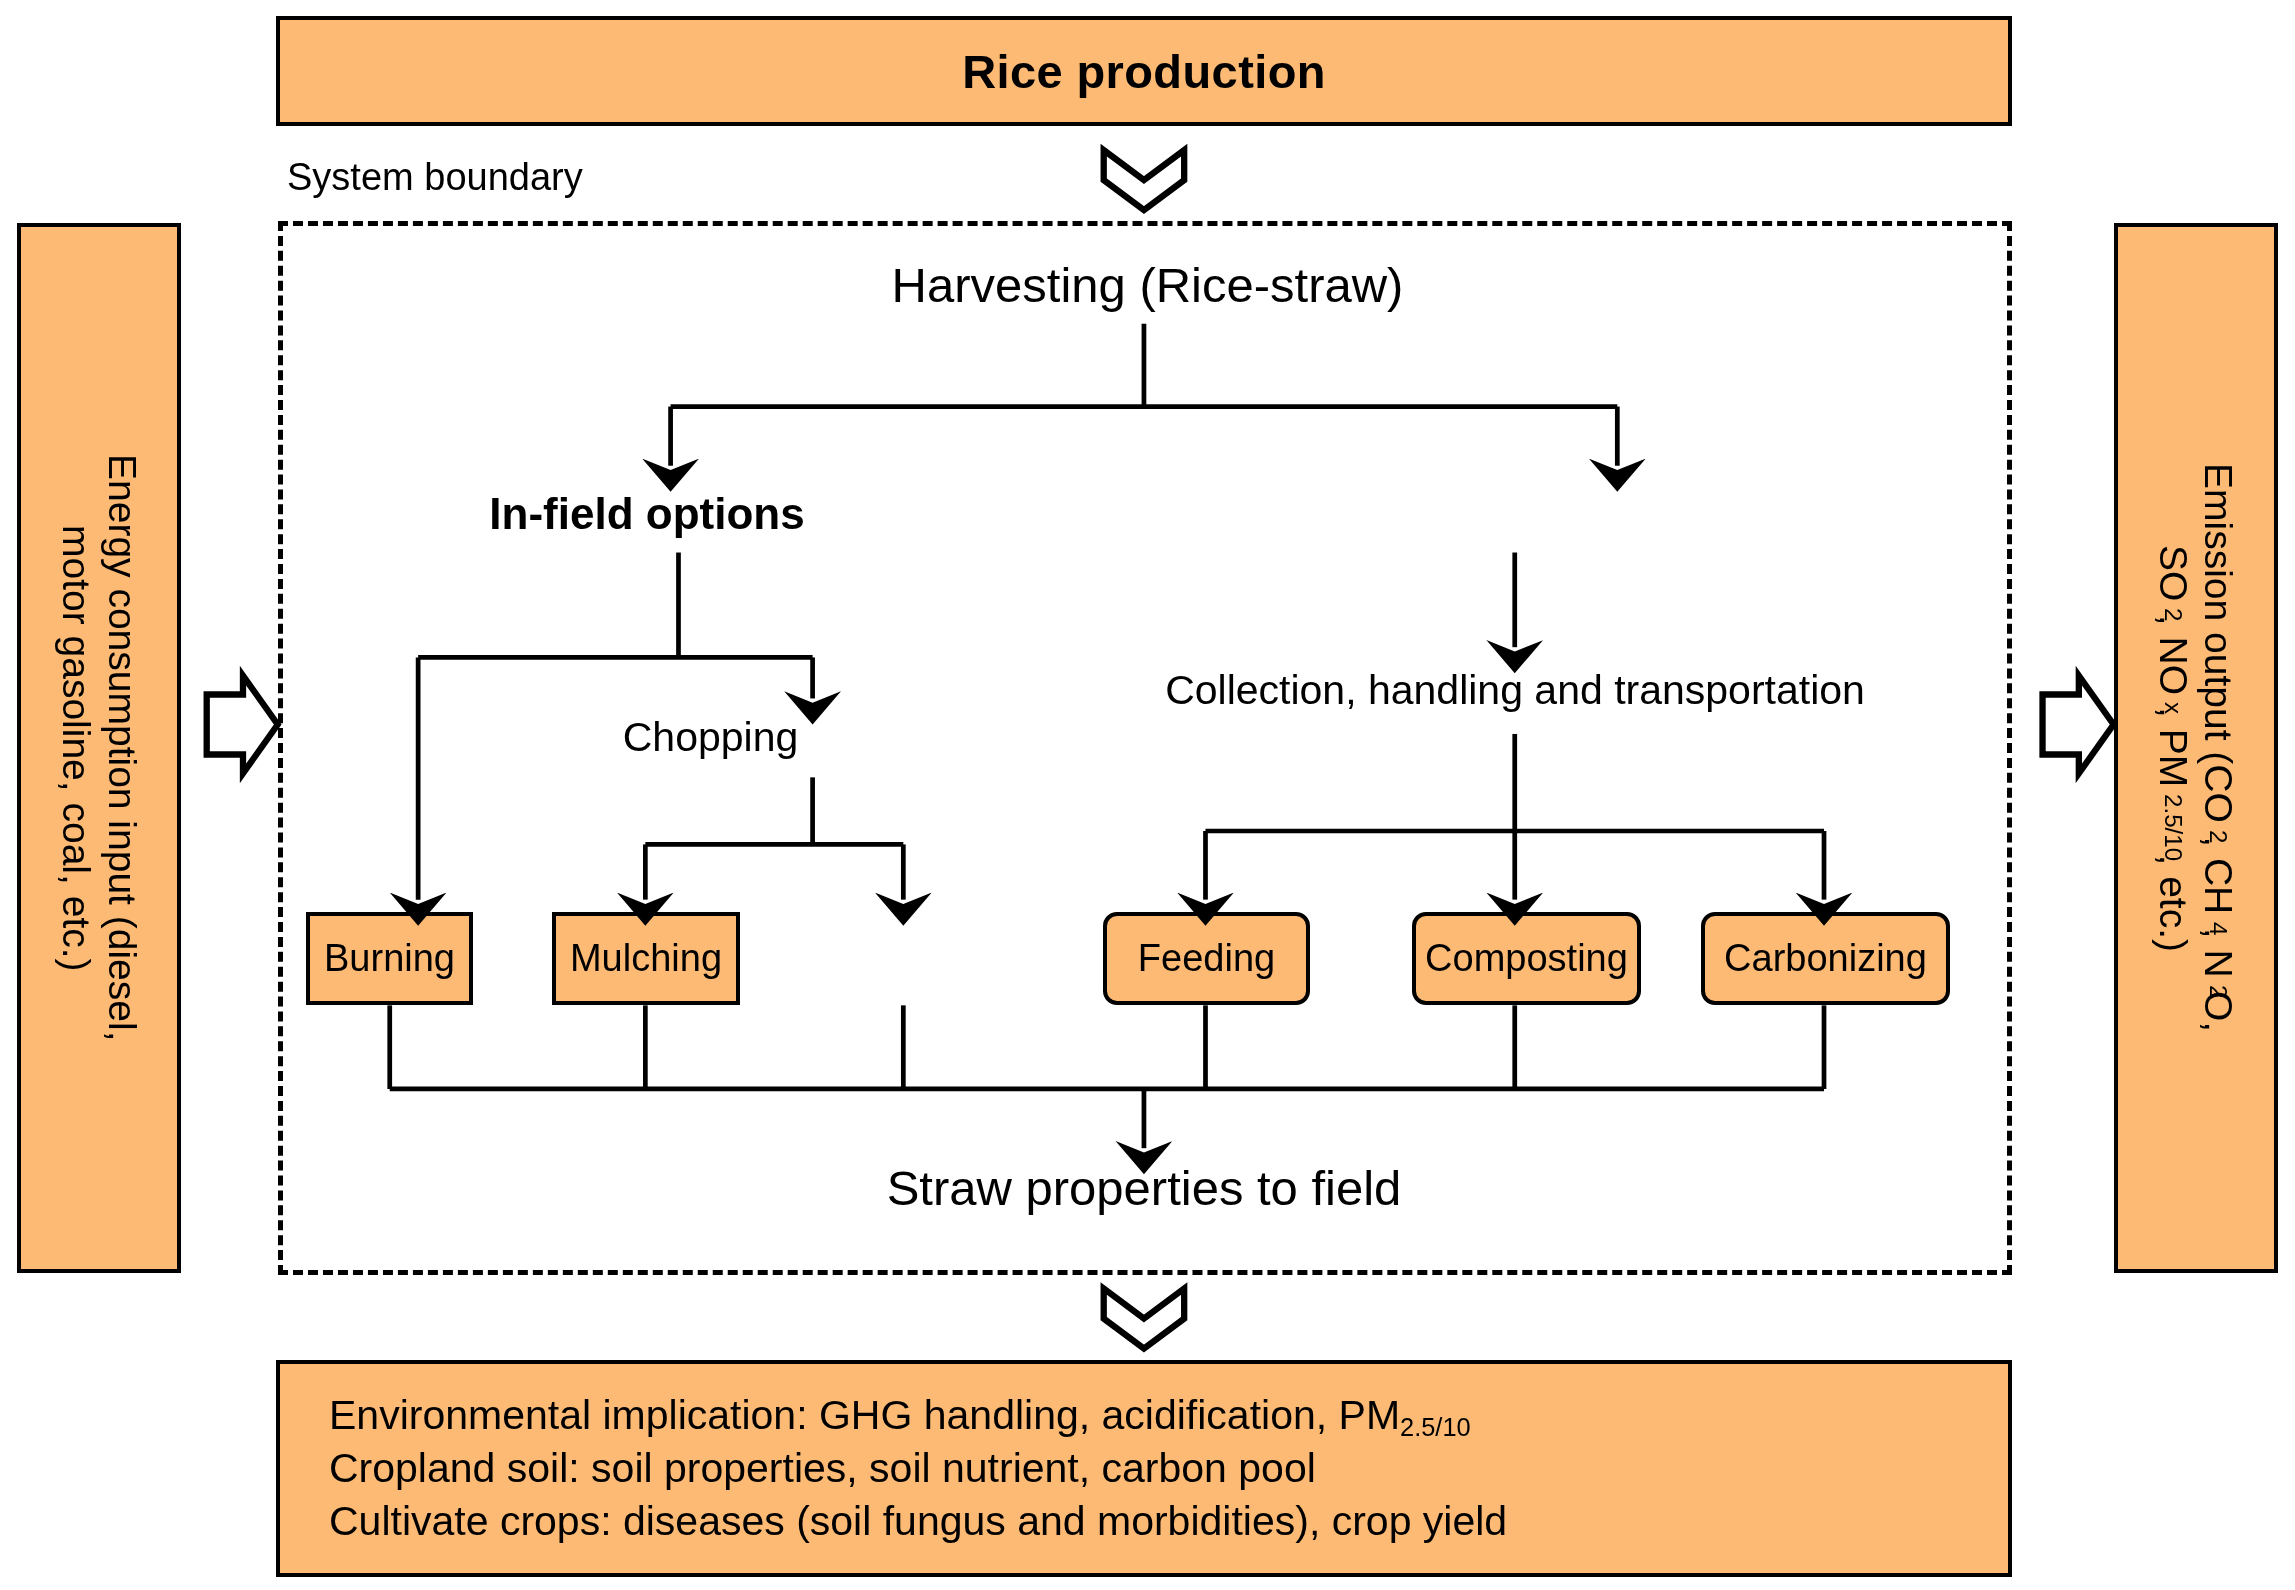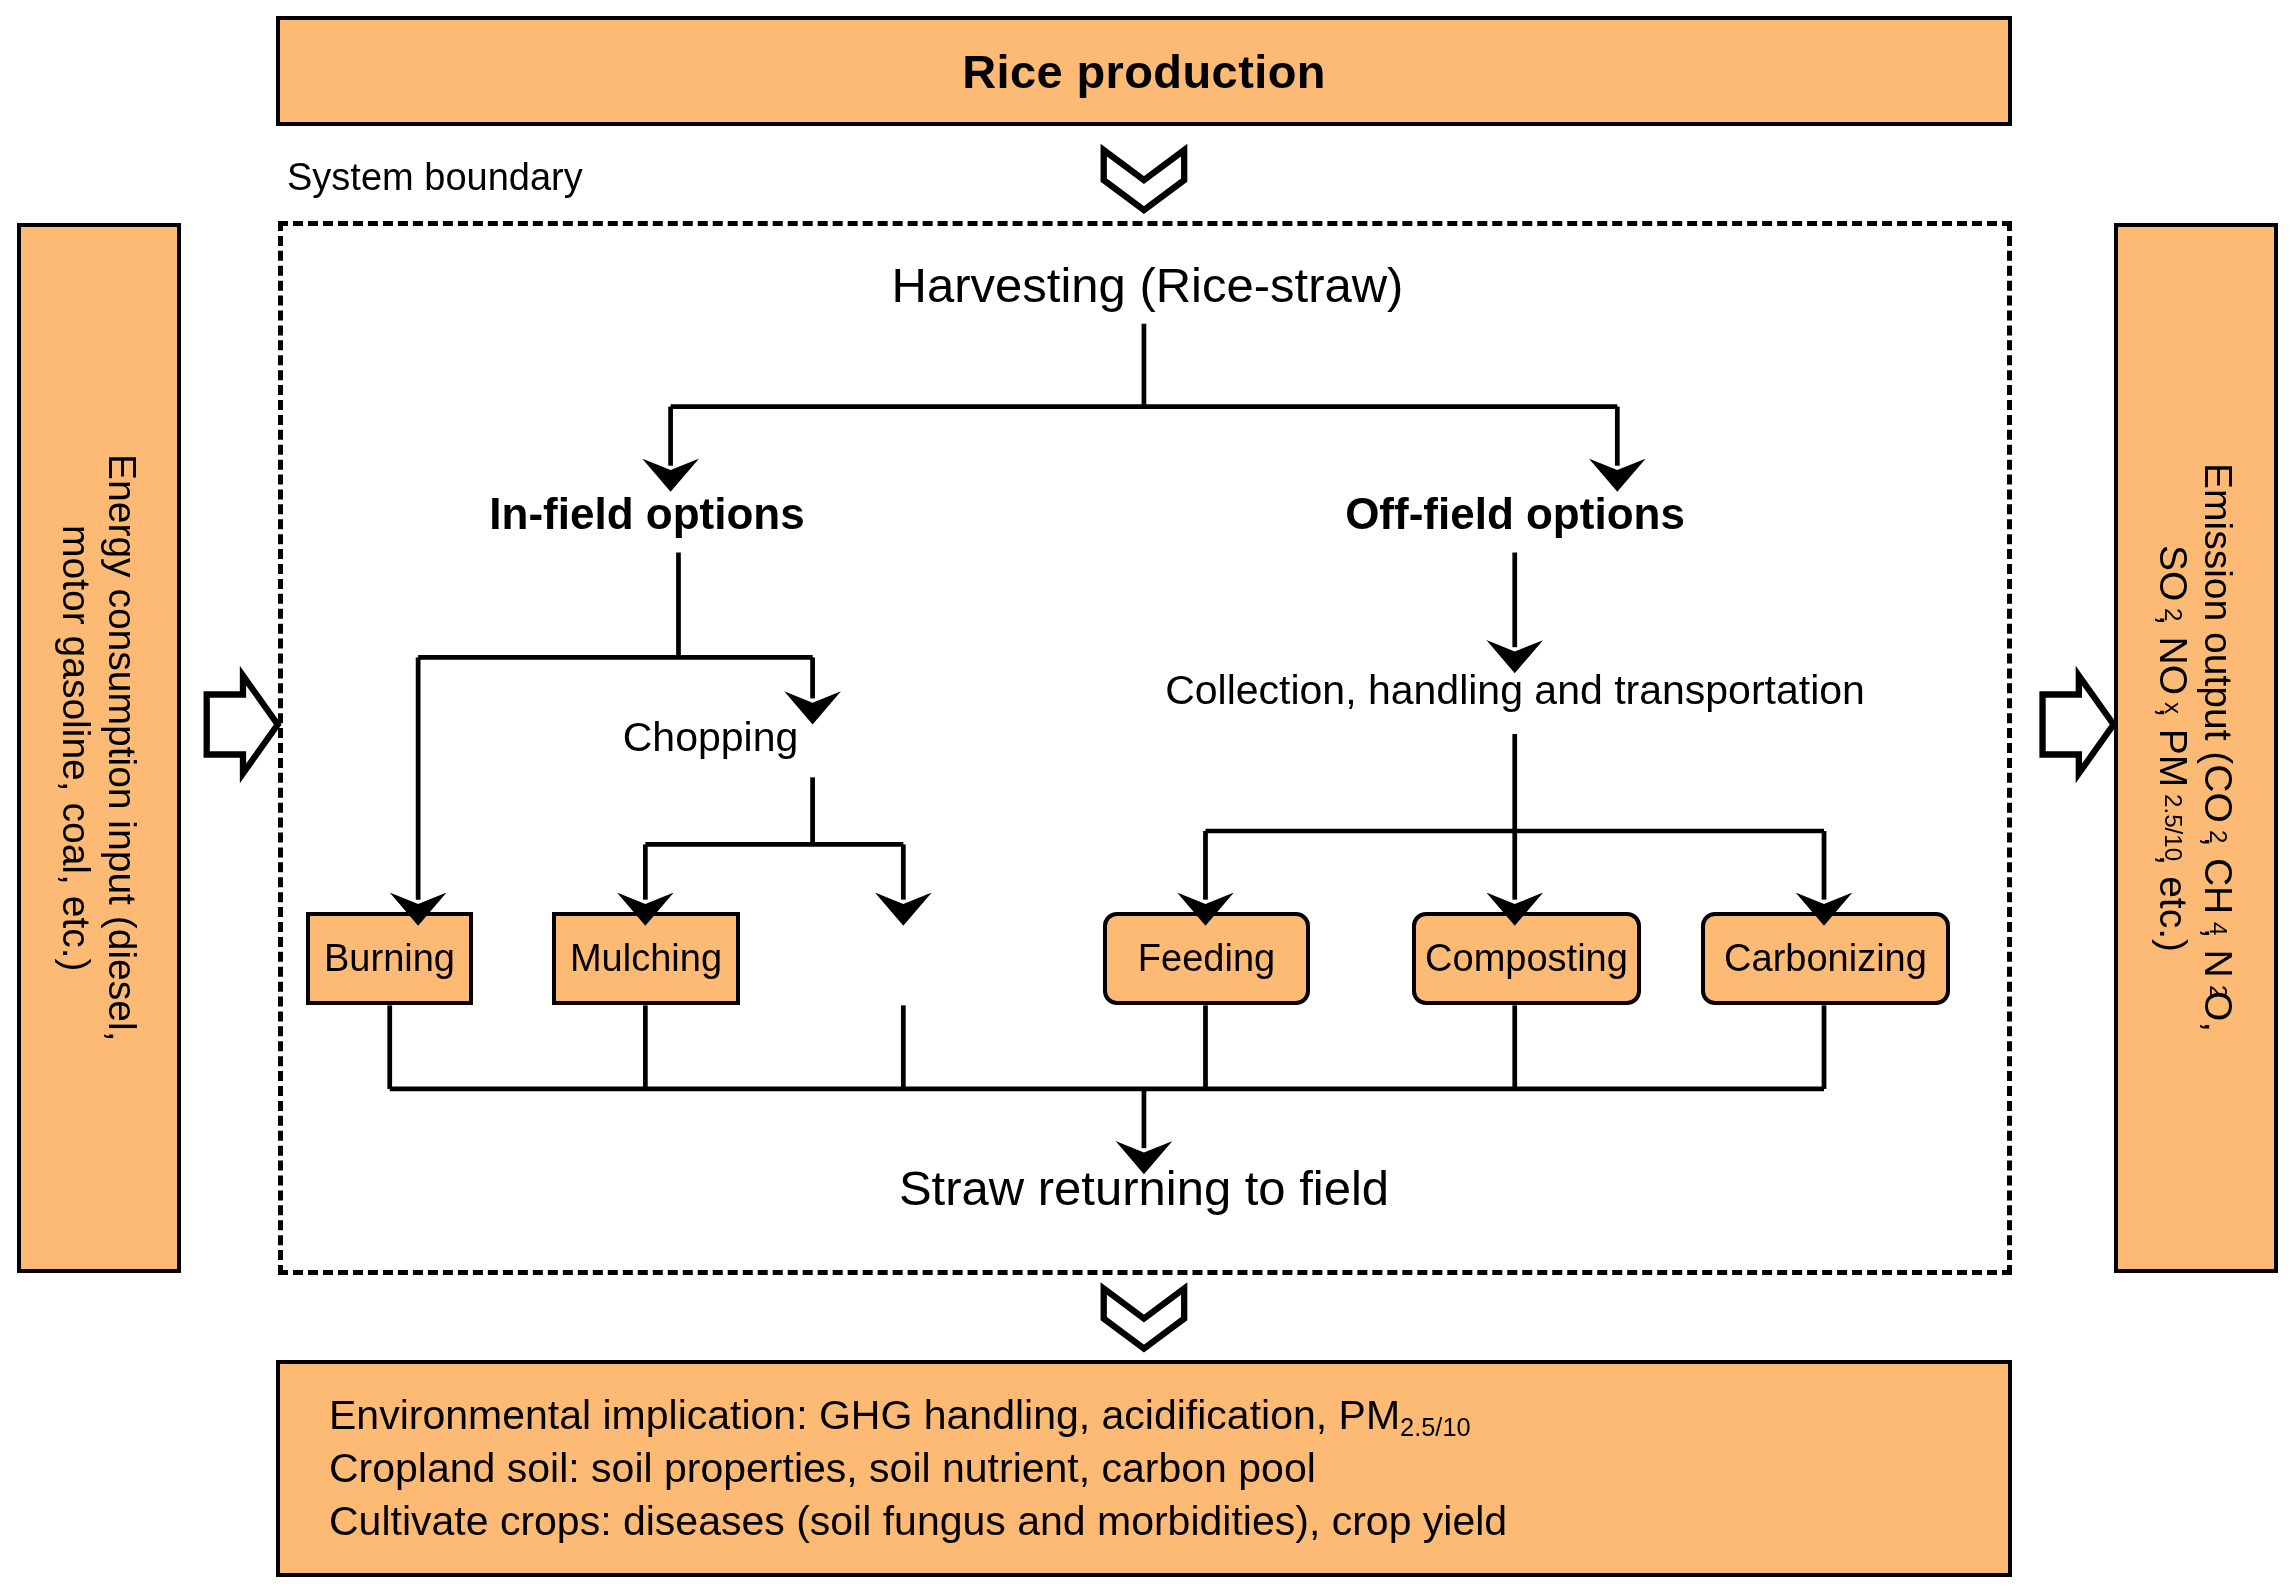--- a/index.html
+++ b/index.html
@@ -62,24 +62,23 @@
       <span><span>Emission output (CO</span><sub>2</sub><span>, CH</span><sub>4</sub><span>, N</span><sub>2</sub><span>O,</span></span><br>
       <span><span>SO</span><sub>2</sub><span>, NO</span><sub>x</sub><span>, PM</span><sub>2.5/10</sub><span>, etc.)</span></span>
     </div>
   </div>
 
   <div class="lbl sysb">System boundary</div>
   <div class="dashed"></div>
 
   <div class="lbl harv">Harvesting (Rice-straw)</div>
   <div class="lbl infield">In-field options</div>
-  <div class="lbl offfield">Off-field options</div>
   <div class="lbl chop">Chopping</div>
   <div class="lbl colhand">Collection, handling and transportation</div>
-  <div class="lbl straw">Straw returning to field</div>
+  <div class="lbl straw">Straw properties to field</div>
 
   <div class="box pbox" style="left:306px;width:167px;">
     <span class="t">Burning</span>
   </div>
   <div class="box pbox" style="left:552px;width:188px;">
     <span class="t">Mulching</span>
   </div>
 
   <div class="box pbox round" style="left:1103px;width:207px;">
     <span class="t">Feeding</span>

